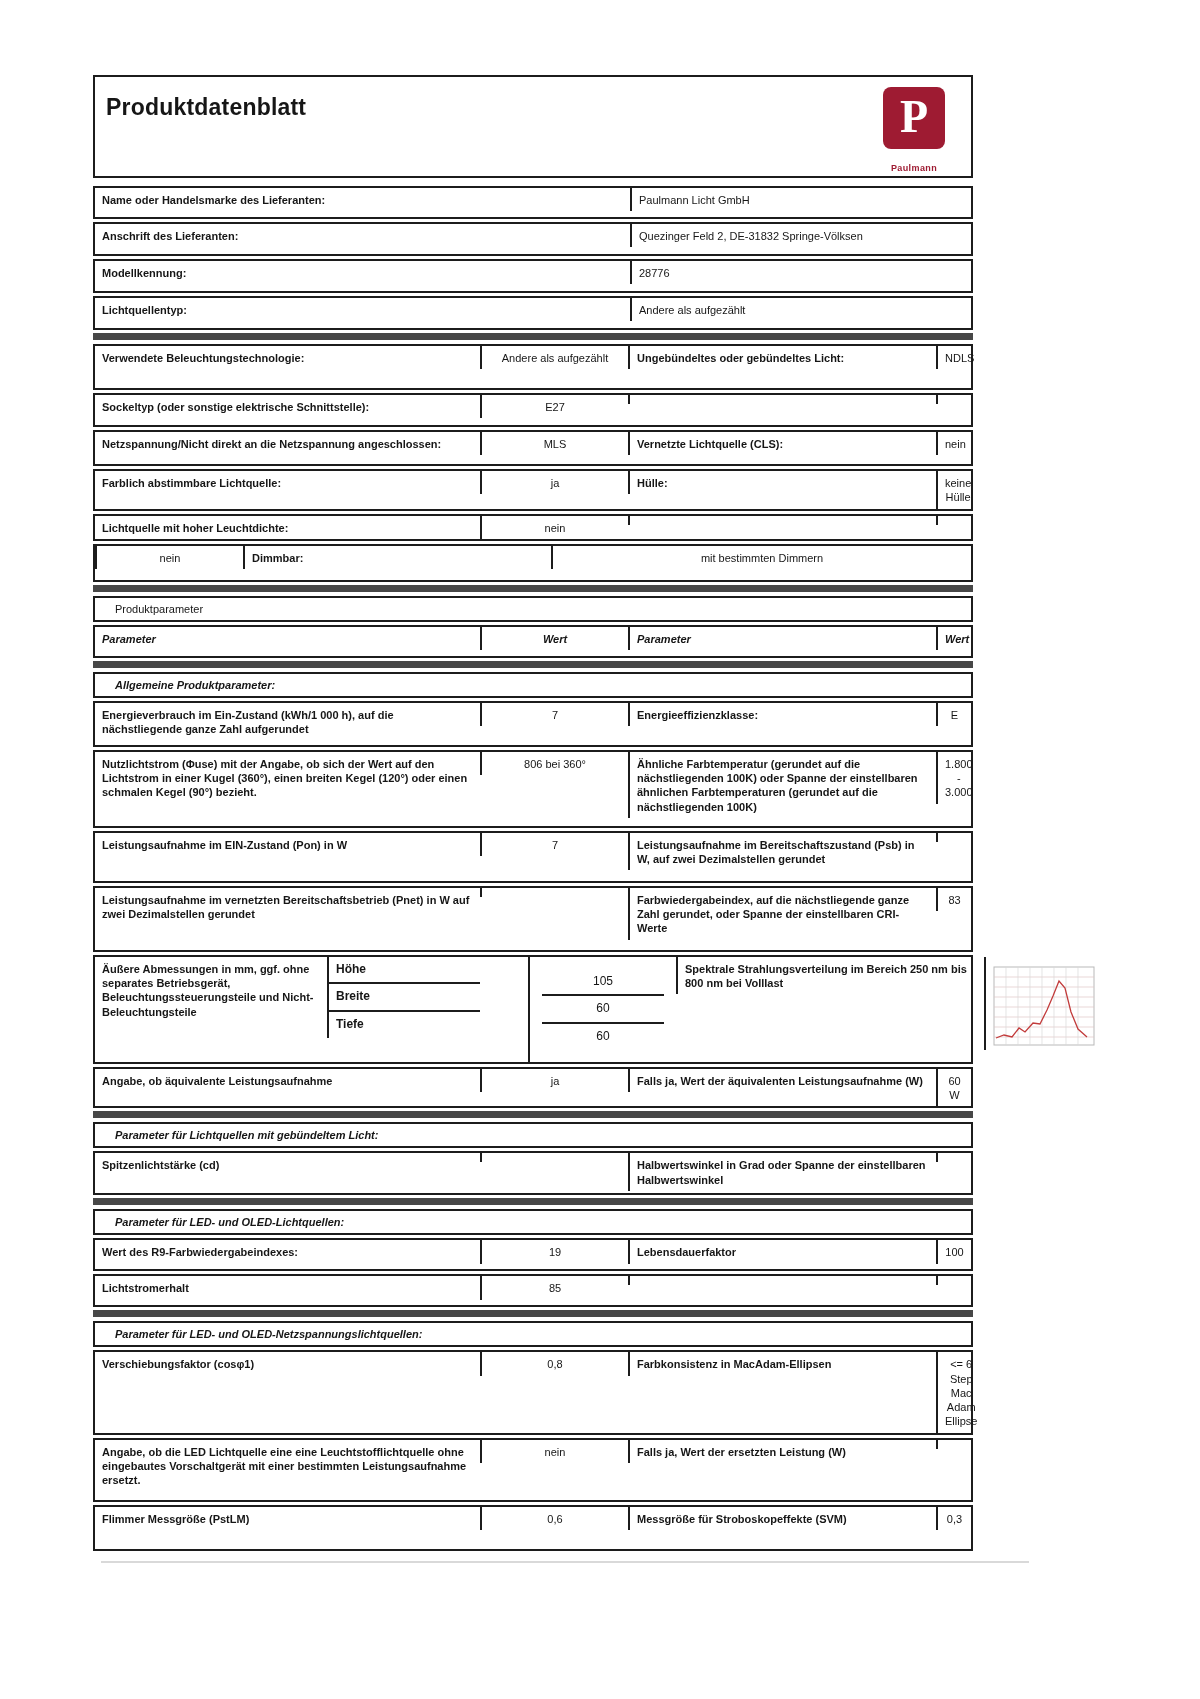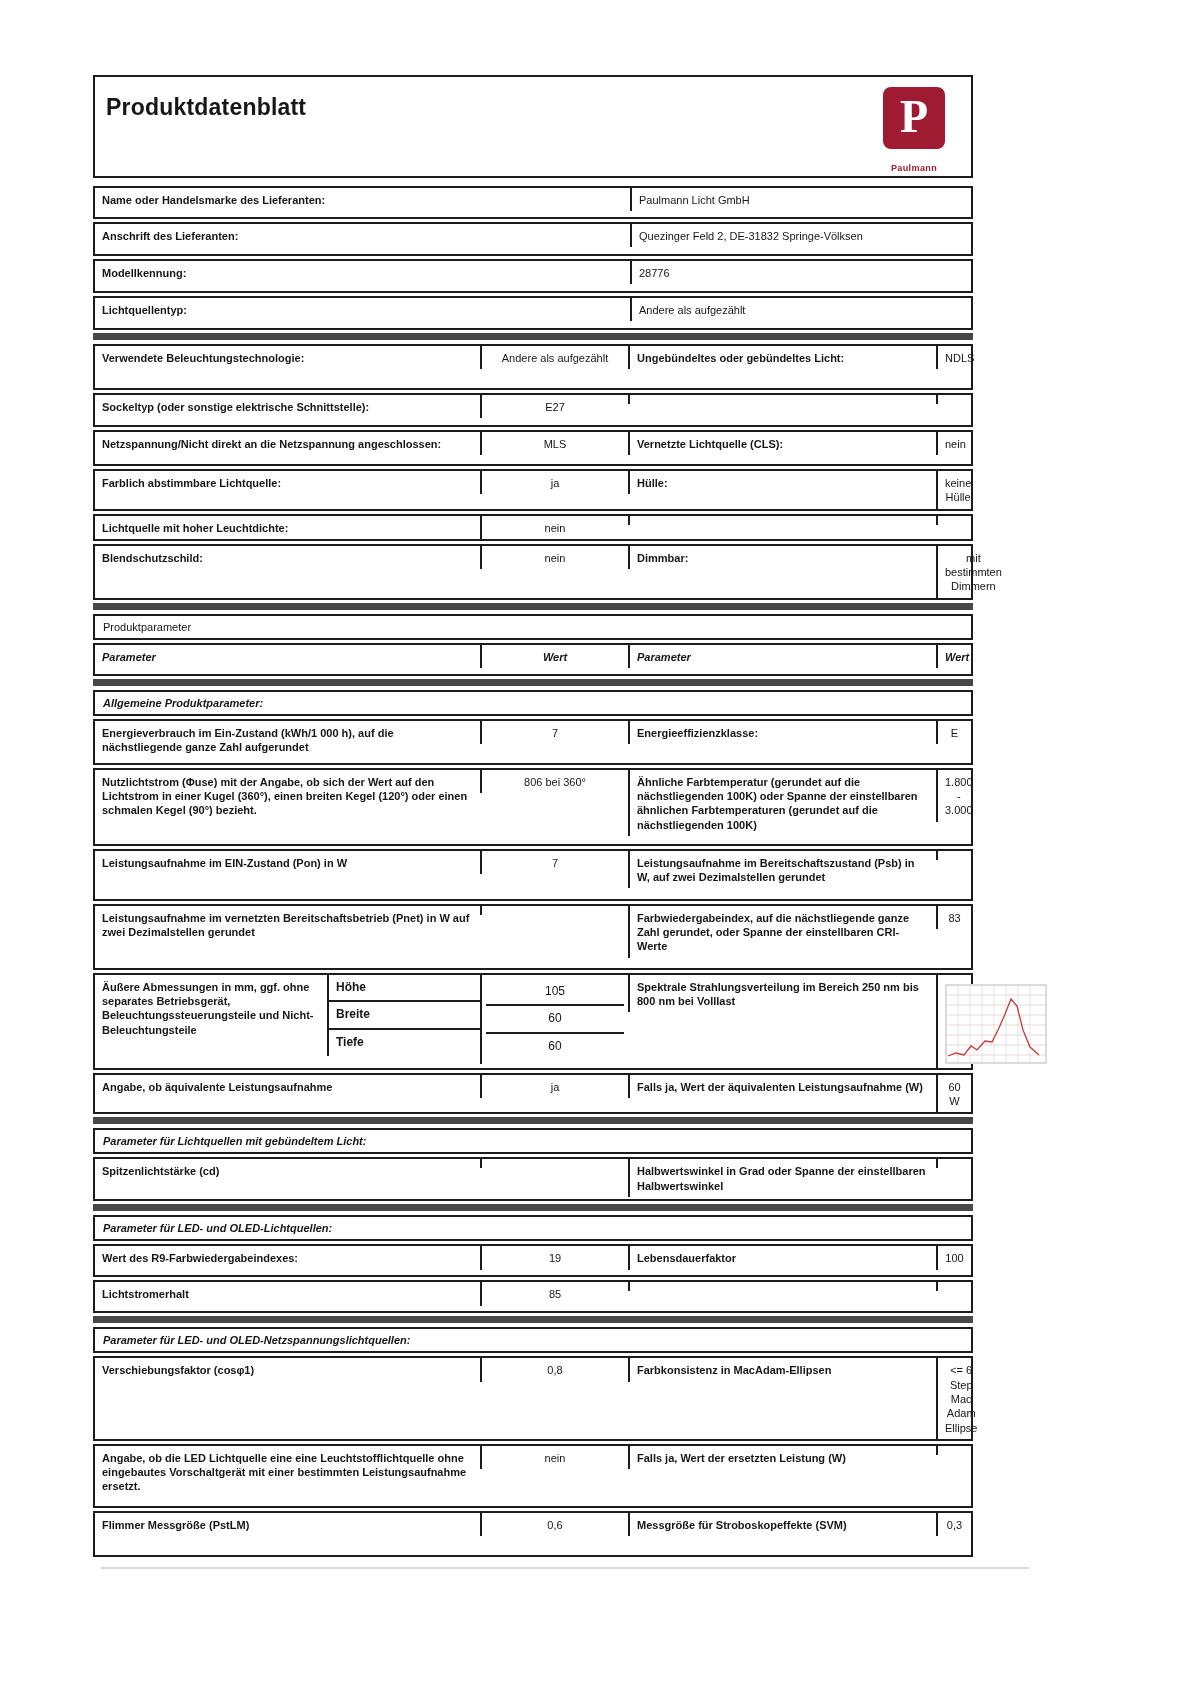--- a/index.html
+++ b/index.html
@@ -25,31 +25,31 @@
   .cell { padding:5px 7px 4px 7px; font-size:11px; line-height:1.3; }
   .lbl { font-weight:bold; }
   .val { text-align:center; font-weight:normal; }
   .bl { border-left:2px solid #1c1c1c; }
   .cL { flex:0 0 535px; }
   .cV { flex:1 1 auto; }
   .cA { flex:0 0 385px; }
   .cB { flex:0 0 148px; }
   .cC { flex:0 0 308px; }
   .cD { flex:1 1 auto; }
-  .sec { font-size:11px; padding:5px 8px; }
+  .sec { font-size:11px; padding:5px 20px; }
   .it { font-style:italic; font-weight:bold; }
   .hdr { font-weight:bold; font-style:italic; }
   .sep { height:7px; background:#474747; margin:1px 0 4px 0; }
 
   .dimlabel { flex:0 0 232px; }
   .subcol { flex:0 0 153px; display:flex; flex-direction:column; padding:0; }
   .subvals { flex:0 0 148px; display:flex; flex-direction:column; padding:0; }
   .sub { flex:1 1 0; padding:5px 7px; font-size:12px; line-height:1.3; }
   .sub + .sub { border-top:2px solid #1c1c1c; }
-  .stack { display:flex; flex-direction:column; padding:4px; }
+  .stack { display:flex; flex-direction:column; padding:12px;margin-left:48px; }
   .stack .sub { text-align:center; }
 
   .spec { display:block; margin:4px auto 0 auto; background:#fff; }
   .shadow { height:2px; background:#d9d9d9; width:928px; margin:10px 0 0 8px; }
 </style>
 </head>
 <body>
 
 <div class="doc">
 
@@ -104,21 +104,20 @@
     <div class="cell cC lbl bl">Hülle:</div>
     <div class="cell cD val bl">keine Hülle</div>
   </div>
   <div class="row box" style="min-height:26px">
     <div class="cell cA lbl">Lichtquelle mit hoher Leuchtdichte:</div>
     <div class="cell cB val bl">nein</div>
     <div class="cell cC lbl bl"></div>
     <div class="cell cD val bl"></div>
   </div>
   <div class="row box" style="min-height:38px">
-    <div class="cell cA lbl">Blendschutzschild:</div>
     <div class="cell cB val bl">nein</div>
     <div class="cell cC lbl bl">Dimmbar:</div>
     <div class="cell cD val bl">mit bestimmten Dimmern</div>
   </div>
 
   <div class="sep"></div>
 
   <div class="box sec" style="min-height:24px">Produktparameter</div>
 
   <div class="row box" style="min-height:33px">

